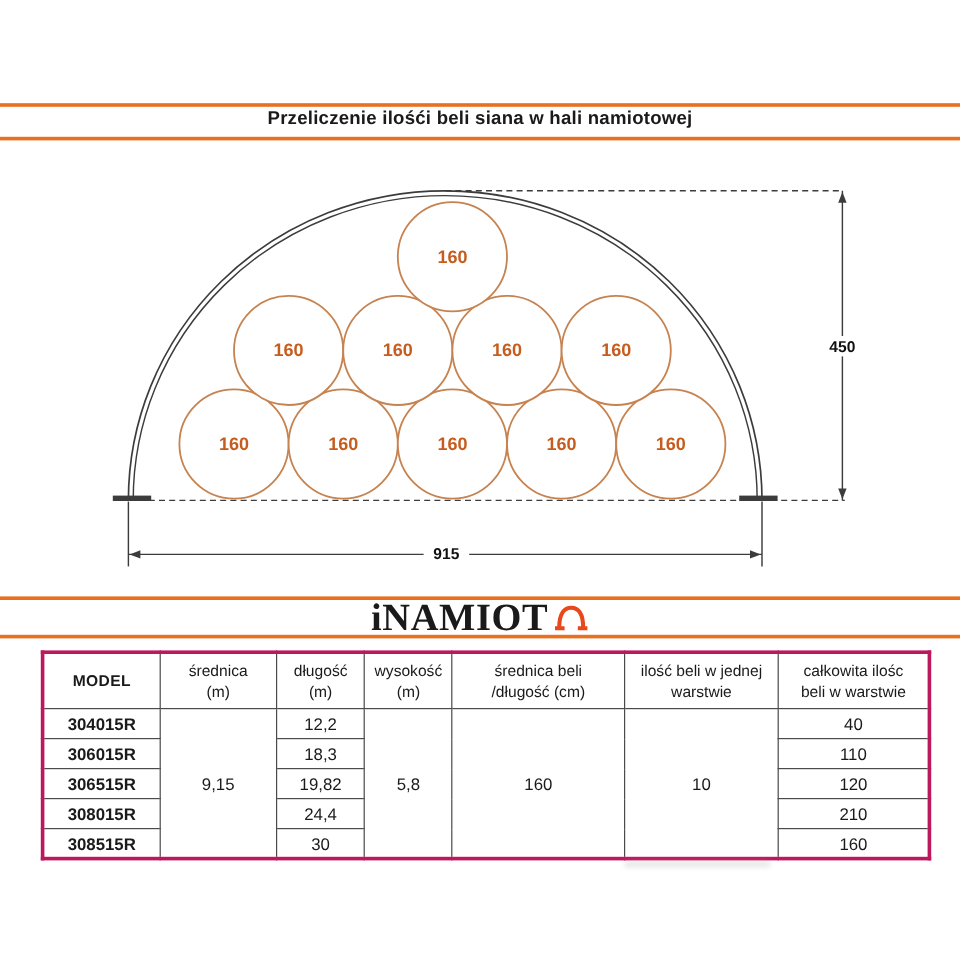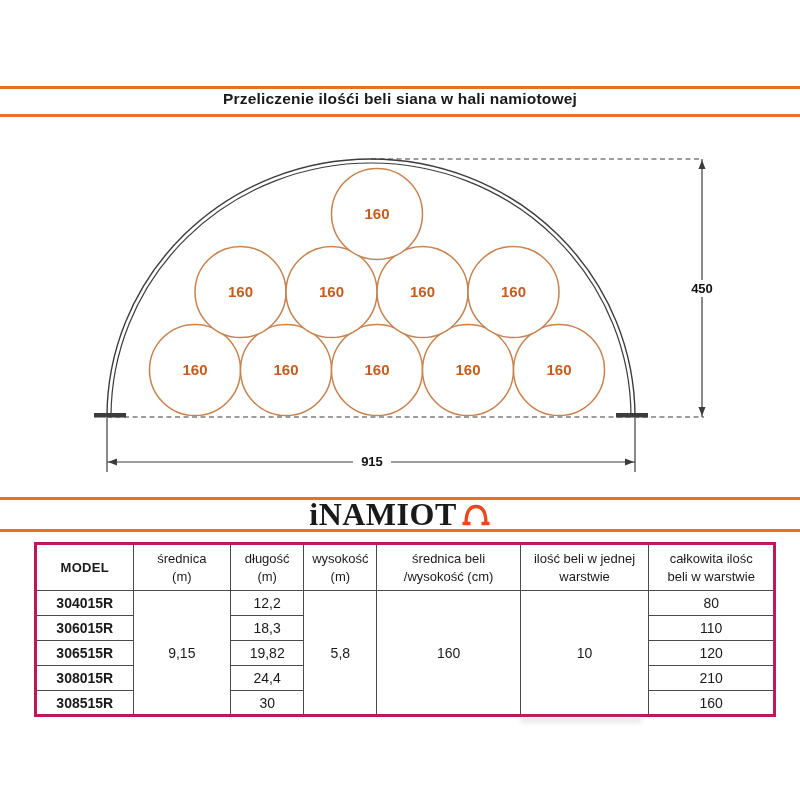--- a/index.html
+++ b/index.html
@@ -132,41 +132,41 @@
         <th>
           <div>długość</div>
           <div>(m)</div>
         </th>
         <th>
           <div>wysokość</div>
           <div>(m)</div>
         </th>
         <th>
           <div>średnica beli</div>
-          <div>/wysokość (cm)</div>
+          <div>/długość (cm)</div>
         </th>
         <th>
           <div>ilość beli w jednej</div>
           <div>warstwie</div>
         </th>
         <th>
           <div>całkowita ilośc</div>
           <div>beli w warstwie</div>
         </th>
       </tr>
     </thead>
     <tbody>
       <tr>
         <td class="model-c">304015R</td>
         <td rowspan="5">9,15</td>
         <td>12,2</td>
         <td rowspan="5">5,8</td>
         <td rowspan="5">160</td>
         <td rowspan="5">10</td>
-        <td>80</td>
+        <td>40</td>
       </tr>
       <tr>
         <td class="model-c">306015R</td>
         <td>18,3</td>
         <td>110</td>
       </tr>
       <tr>
         <td class="model-c">306515R</td>
         <td>19,82</td>
         <td>120</td>

